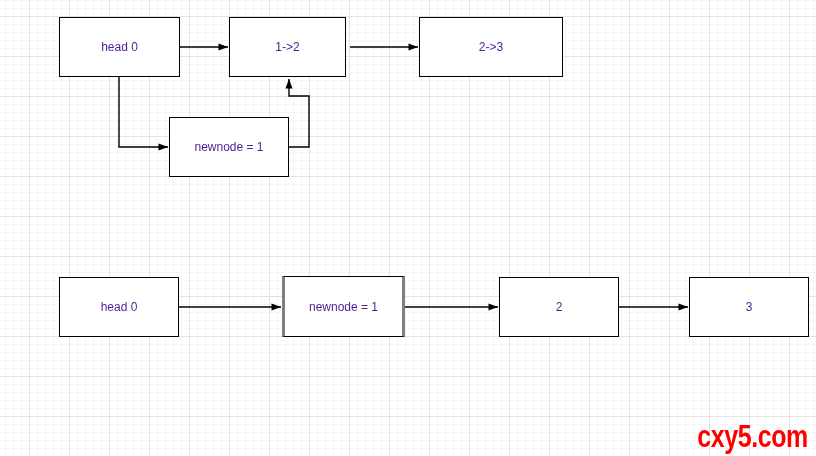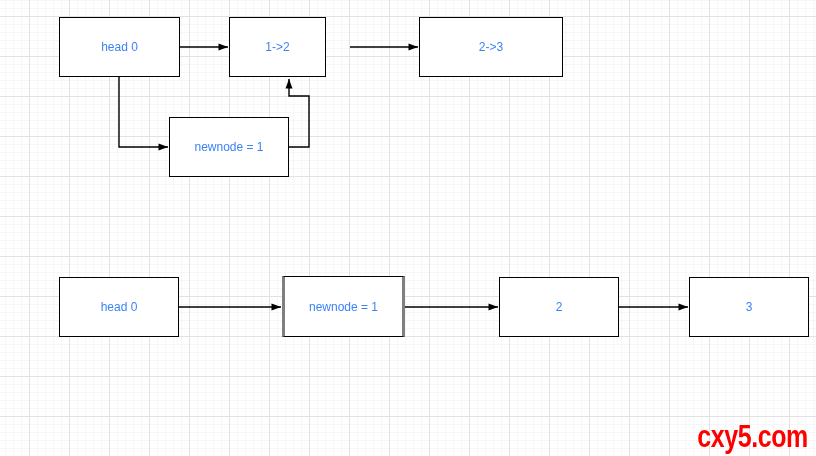--- a/index.html
+++ b/index.html
@@ -20,26 +20,26 @@
   }
   .node {
     position: absolute;
     box-sizing: border-box;
     background: #ffffff;
     border: 1.5px solid #000000;
     display: flex;
     align-items: center;
     justify-content: center;
     font-size: 12px;
-    color: #3b82f6;
+    color: #4c1d95;
     white-space: nowrap;
     z-index: 2;
   }
   #n-head1 { left: 59px;  top: 17px;  width: 121px; height: 60px; }
-  #n-12    { left: 229px; top: 17px;  width: 97px; height: 60px; }
+  #n-12    { left: 229px; top: 17px;  width: 117px; height: 60px; }
   #n-23    { left: 419px; top: 17px;  width: 144px; height: 60px; }
   #n-new1  { left: 169px; top: 117px; width: 120px; height: 60px; }
   #n-head2 { left: 59px;  top: 277px; width: 120px; height: 60px; }
   #n-new2  {
     left: 282px; top: 276px; width: 123px; height: 61px;
     border-top: 1.5px solid #000000;
     border-bottom: 1.5px solid #000000;
     border-left: 3px solid #808080;
     border-right: 3px solid #808080;
   }

